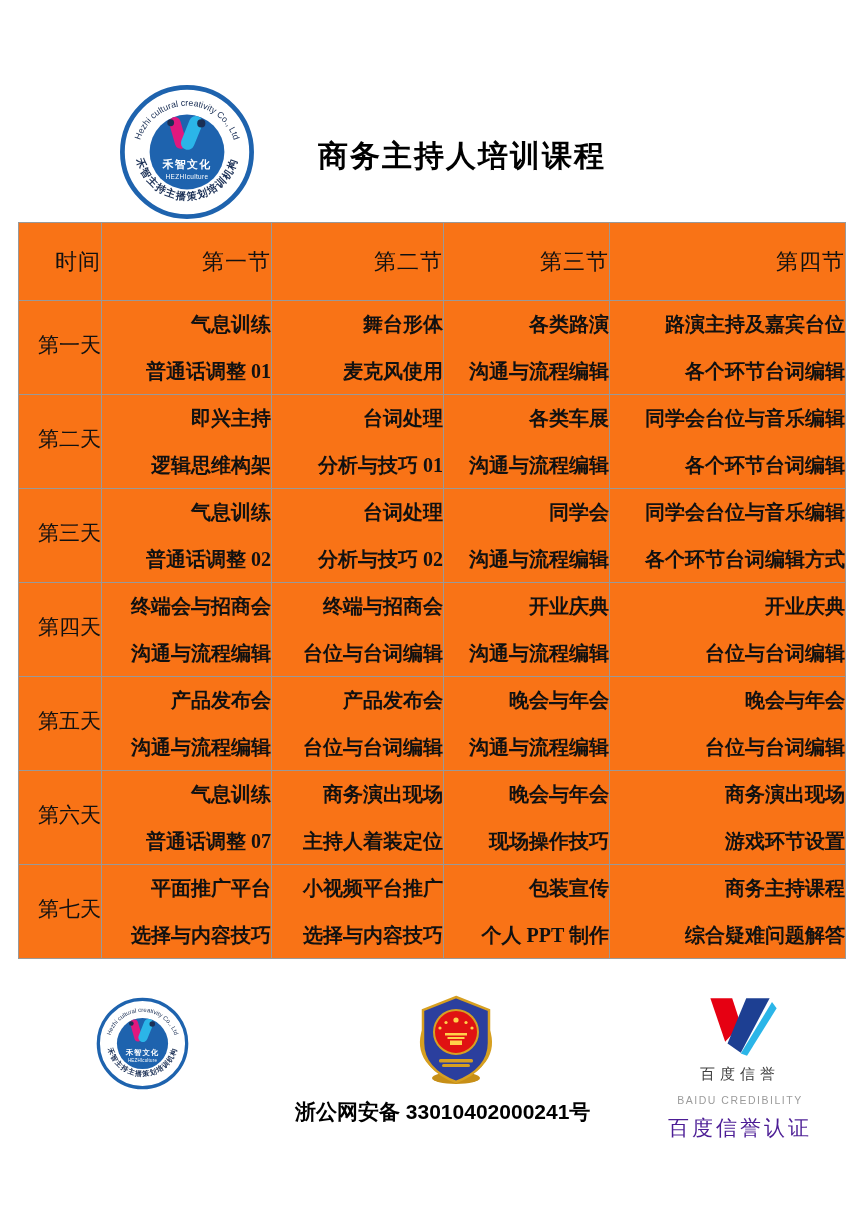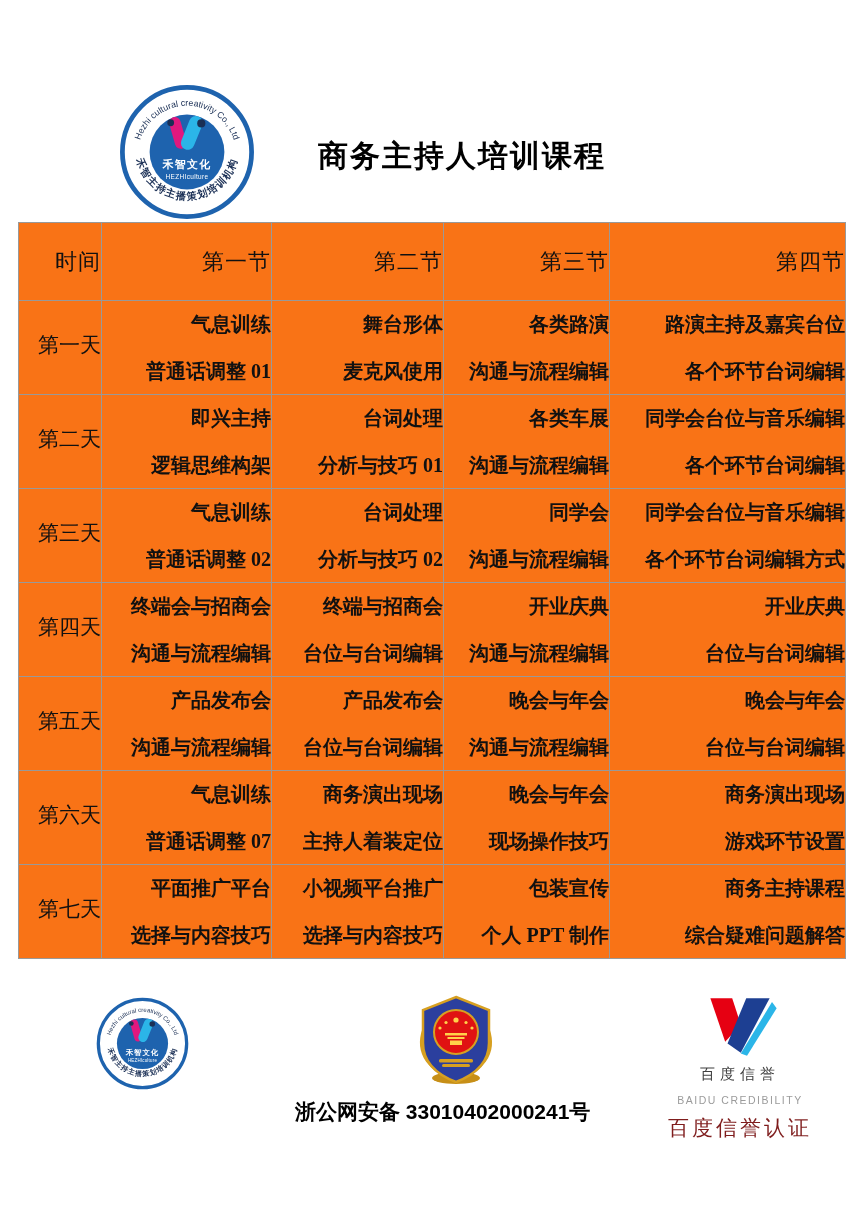--- a/index.html
+++ b/index.html
@@ -35,21 +35,21 @@
     font-family:"Liberation Sans","DejaVu Sans",sans-serif;font-size:19px;color:#333;white-space:nowrap;}
   .police-badge{position:absolute;left:406px;top:987px;width:100px;height:100px;}
   .police-record{position:absolute;left:295px;top:1098px;width:320px;
     font-family:"Liberation Sans","DejaVu Sans",sans-serif;font-size:21px;font-weight:700;color:#000;white-space:nowrap;}
   .baidu-block{position:absolute;left:648px;top:993px;width:184px;text-align:center;}
   .baidu-logo{width:78px;height:68px;margin:0 auto;display:block;}
   .baidu-cn{font-family:"Liberation Sans","DejaVu Sans",sans-serif;font-size:15px;color:#3f3f3f;
     letter-spacing:5px;margin-top:4px;white-space:nowrap;}
   .baidu-en{font-family:"Liberation Sans","DejaVu Sans",sans-serif;font-size:10.5px;color:#9b9b9b;
     letter-spacing:1.5px;margin-top:10px;white-space:nowrap;}
-  .baidu-cert{font-family:"Liberation Sans","DejaVu Sans",sans-serif;font-size:21px;color:#7f1d1d;
+  .baidu-cert{font-family:"Liberation Sans","DejaVu Sans",sans-serif;font-size:21px;color:#4c1d95;
     letter-spacing:3px;margin-top:8px;white-space:nowrap;}
 
   .svg-defs{position:absolute;width:0;height:0;overflow:hidden;}
 </style>
 </head>
 <body>
 
 <svg class="svg-defs" aria-hidden="true">
   <defs>
     <g id="hezhi-logo">

